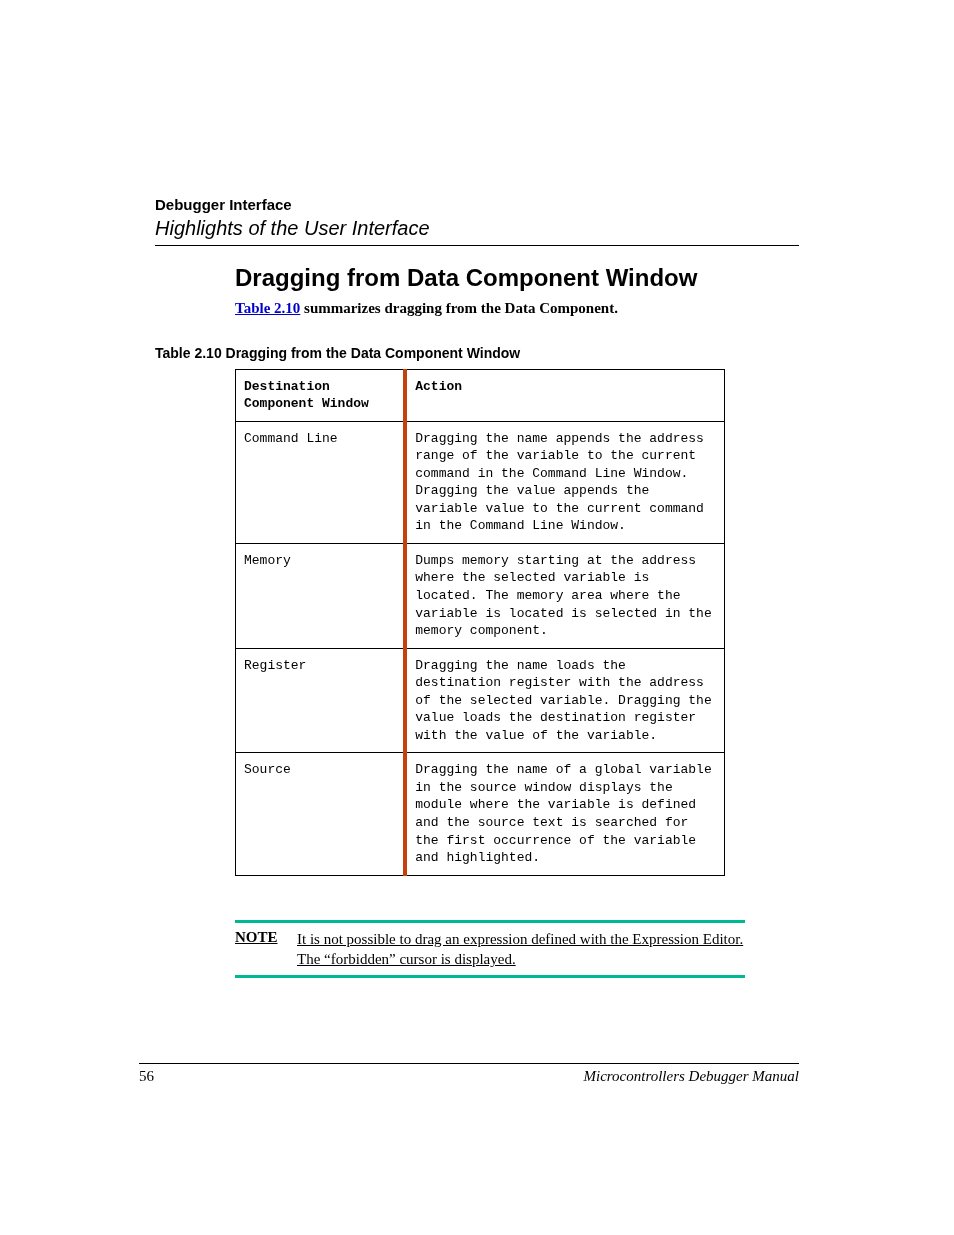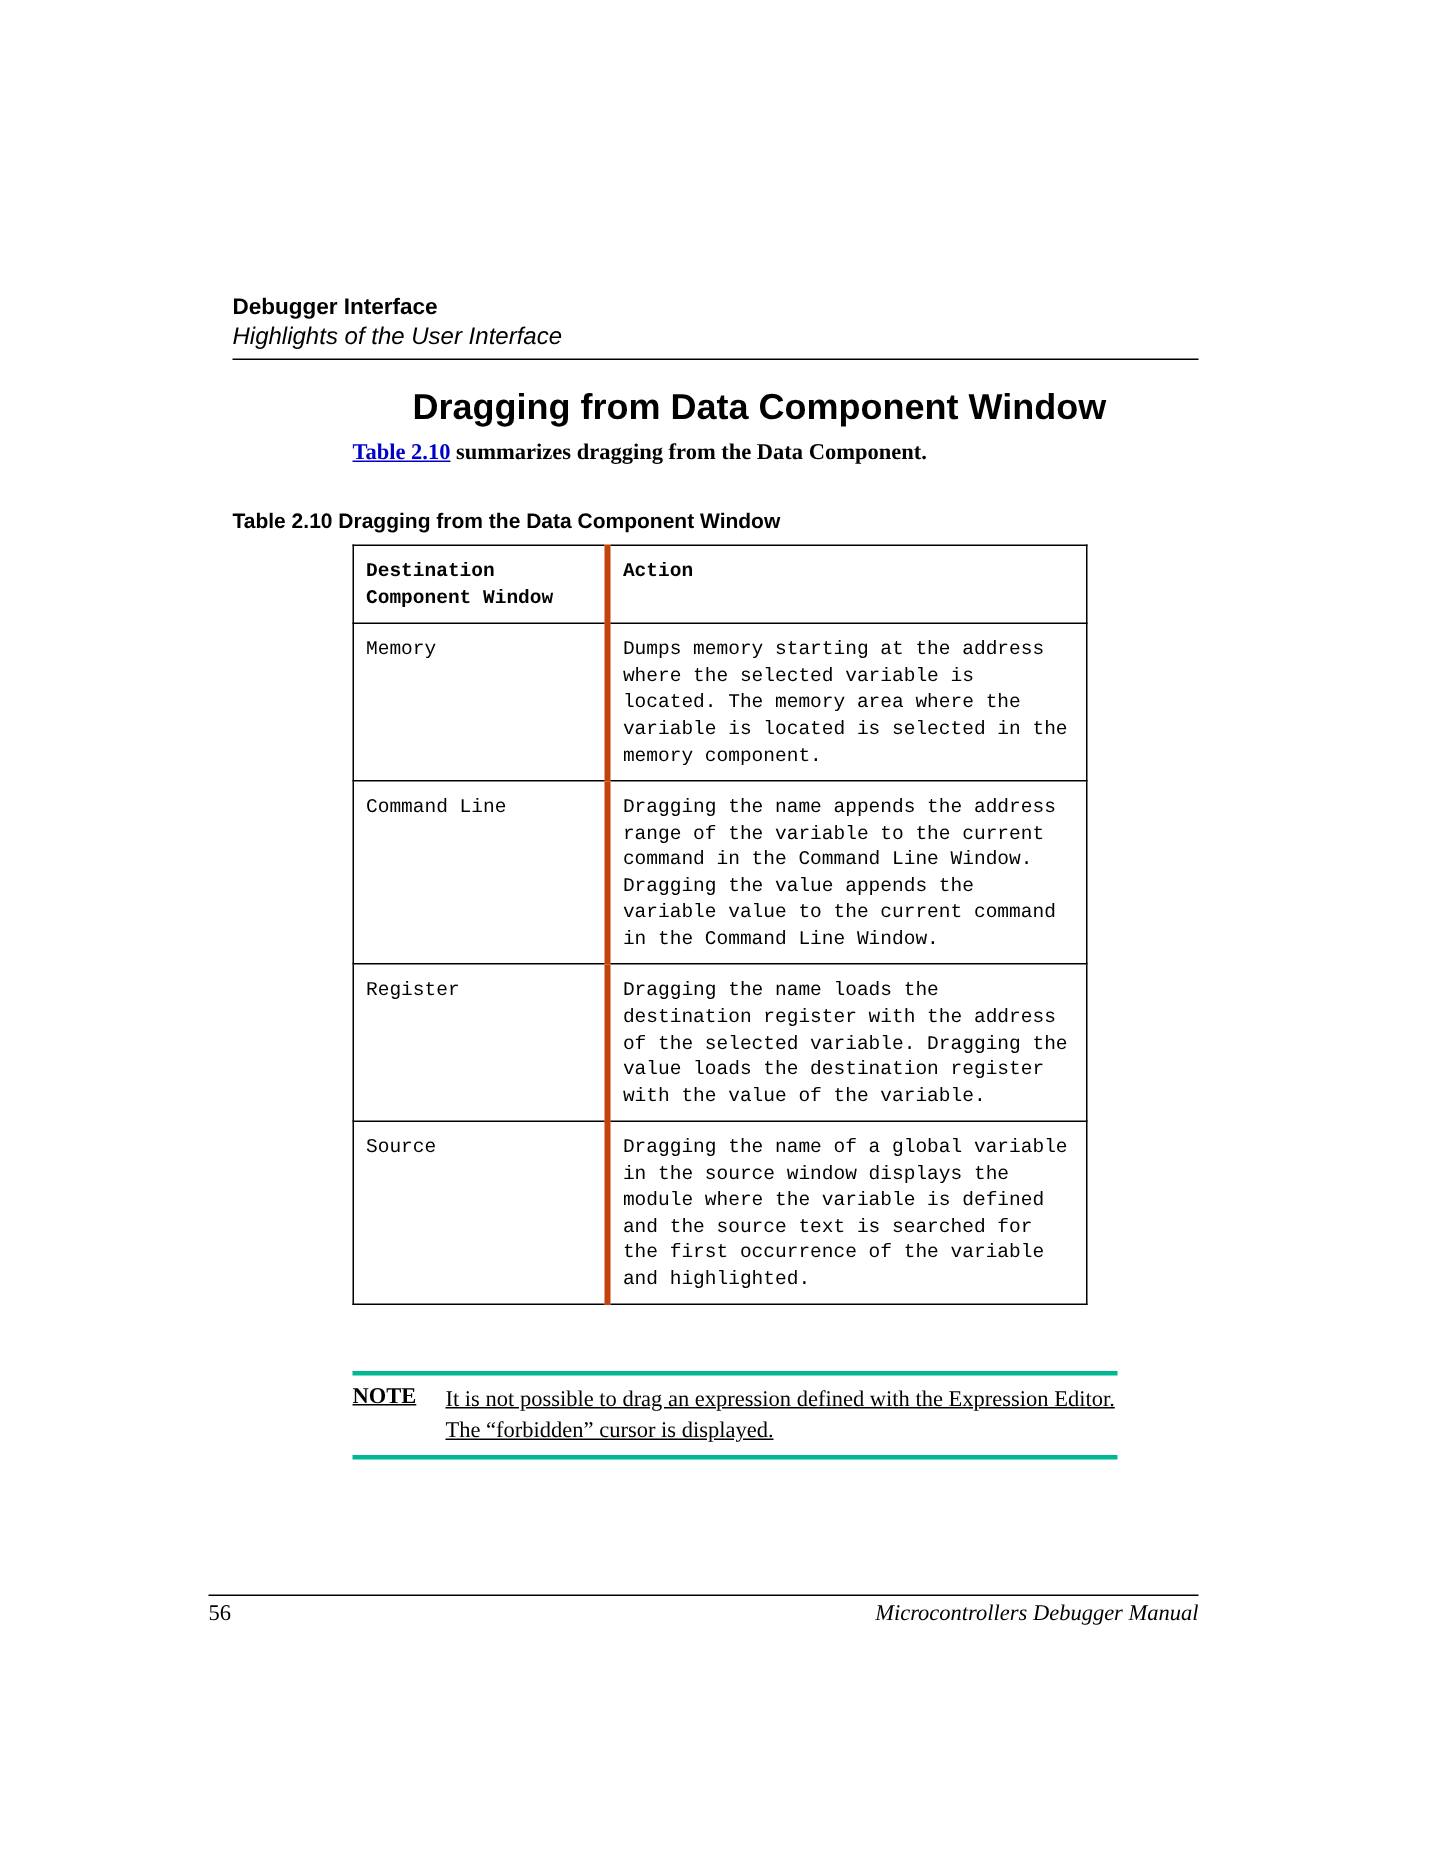--- a/index.html
+++ b/index.html
@@ -20,33 +20,33 @@
     font-family: Arial, Helvetica, sans-serif;
     margin-bottom: 4px;
   }
   .header-title {
     font-weight: bold;
     font-size: 15px;
     line-height: 1.3;
   }
   .header-sub {
     font-style: italic;
-    font-size: 16px;
+    font-size: 20px;
     line-height: 1.3;
   }
   .header-rule {
     border: none;
     border-top: 1.5px solid #000;
     margin: 4px 0 18px 0;
   }
   .section-title {
     font-family: Arial, Helvetica, sans-serif;
     font-weight: bold;
     font-size: 24px;
-    margin: 0 0 8px 120px;
+    margin: 0 0 8px 80px;
   }
   .intro {
     margin: 0 0 28px 80px;
     font-size: 15px;
     font-weight: bold;
   }
   .intro a {
     color: #0000cc;
     text-decoration: underline;
   }
@@ -159,26 +159,26 @@
       </colgroup>
     <tbody>
         <tr class="head">
       <th class="col-left-outer">
         <span>Destination</span><br>
         <span>Component Window</span>
       </th>
       <th class="mid col-right-outer">Action</th>
     </tr>
     <tr>
+      <td class="col-left-outer">Command Line</td>
+      <td class="mid col-right-outer">Dragging the name appends the address range of the variable to the current command in the Command Line Window. Dragging the value appends the variable value to the current command in the Command Line Window.</td>
+    </tr>
+    <tr>
       <td class="col-left-outer">Memory</td>
       <td class="mid col-right-outer">Dumps memory starting at the address where the selected variable is located. The memory area where the variable is located is selected in the memory component.</td>
-    </tr>
-    <tr>
-      <td class="col-left-outer">Command Line</td>
-      <td class="mid col-right-outer">Dragging the name appends the address range of the variable to the current command in the Command Line Window. Dragging the value appends the variable value to the current command in the Command Line Window.</td>
     </tr>
     <tr>
       <td class="col-left-outer">Register</td>
       <td class="mid col-right-outer">Dragging the name loads the destination register with the address of the selected variable. Dragging the value loads the destination register with the value of the variable.</td>
     </tr>
     <tr class="last">
       <td class="col-left-outer">Source</td>
       <td class="mid col-right-outer">Dragging the name of a global variable in the source window displays the module where the variable is defined and the source text is searched for the first occurrence of the variable and highlighted.</td>
     </tr>
   </tbody>

